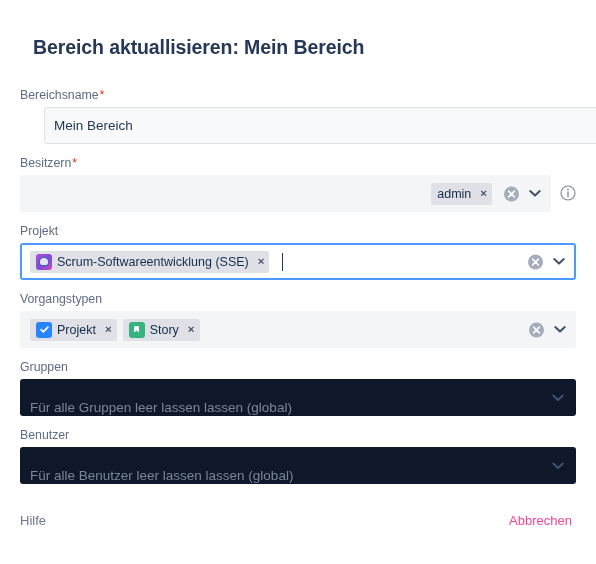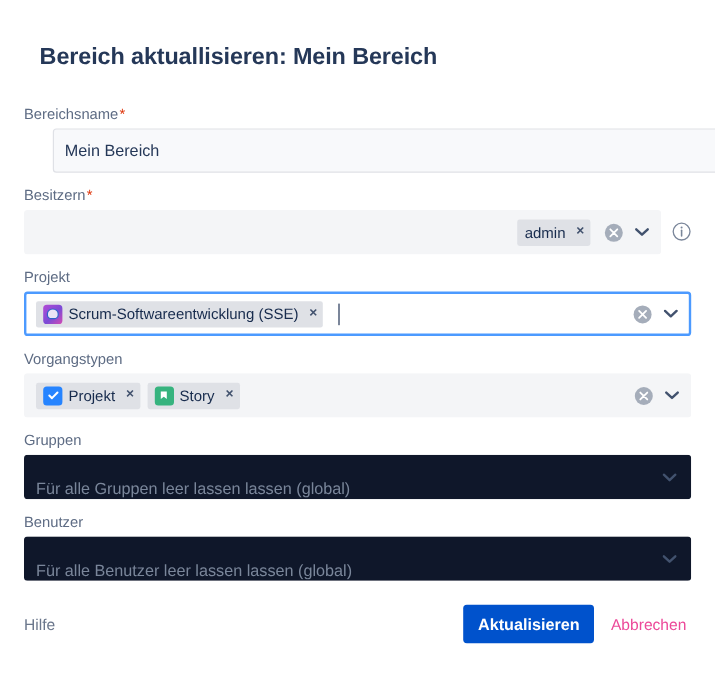--- a/index.html
+++ b/index.html
@@ -405,18 +405,17 @@
             </svg>
         </span>
       </div>
     </div>
 
   </div>
 
   <div class="dialog-footer">
     <span class="help-link">Hilfe</span>
     <div class="footer-right">
-      <button class="btn-primary">Aktualisieren</button>
       <button class="btn-link">Abbrechen</button>
     </div>
   </div>
 
 </div>
 
 </body></html>

